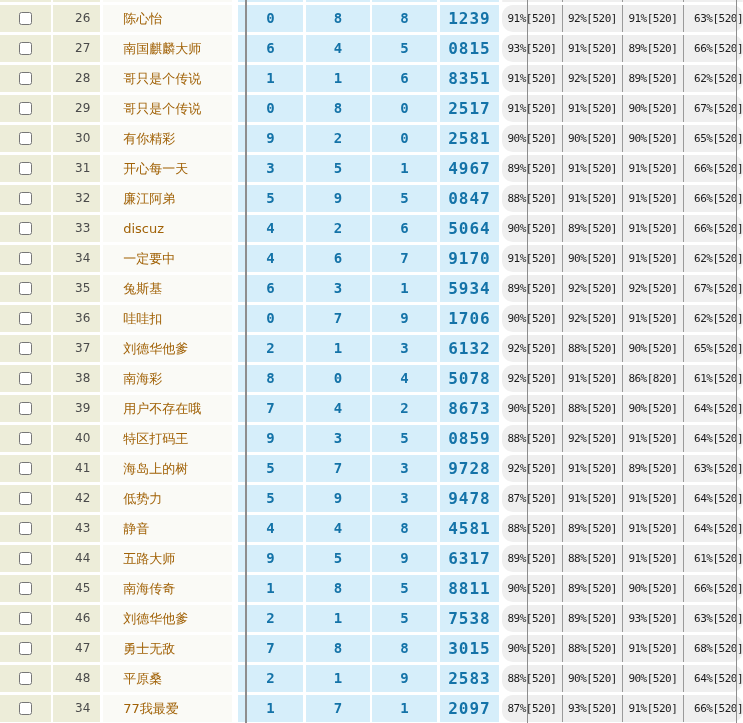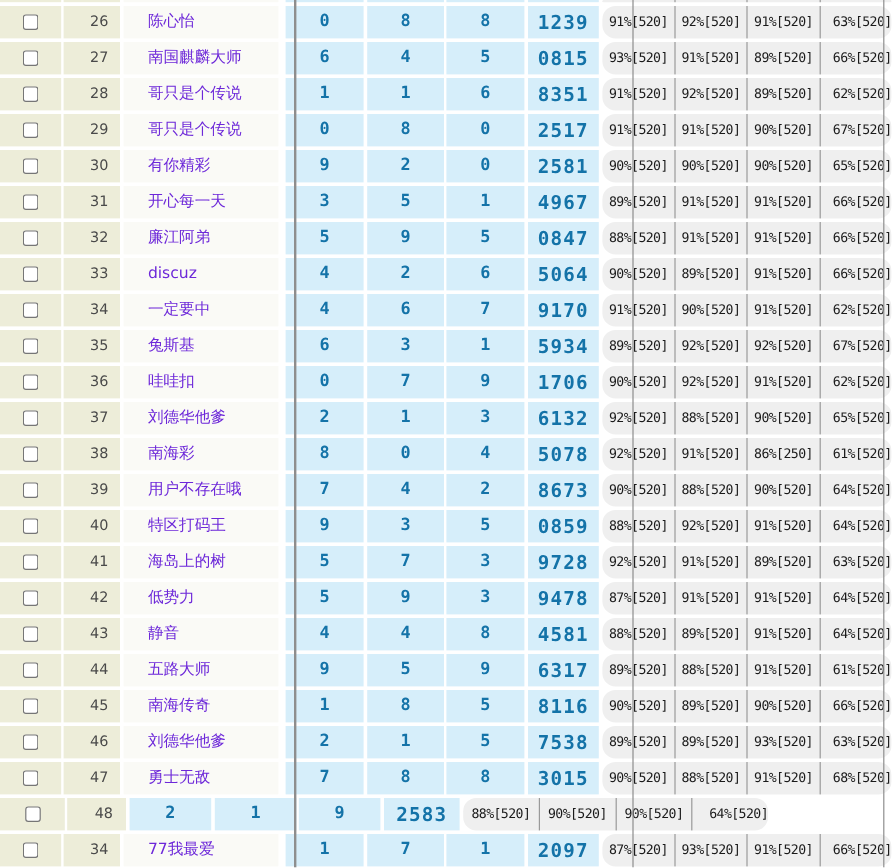--- a/index.html
+++ b/index.html
@@ -15,21 +15,21 @@
   .row{display:flex;height:27px;margin-bottom:3px;}
   .row.partial{height:2px;overflow:hidden;}
   .row.partial .cell, .row.partial .pct{line-height:0;}
   .cell{box-sizing:border-box;}
   .cb{width:54px;margin-right:2px;background:var(--row-band-beige,#EDEDD9);
       display:flex;align-items:center;justify-content:center;}
   .cb input{width:13px;height:13px;margin:0;}
   .num{width:49px;margin-right:3px;background:var(--row-band-beige,#EDEDD9);
       text-align:center;line-height:27px;font-size:12px;color:#4a4a4a;padding-left:12px;}
   .name{width:135px;margin-right:6px;background:#FAFAF6;
-      padding-left:20px;line-height:27px;font-size:13px;color:#6d28d9;
+      padding-left:20px;line-height:27px;font-size:13px;color:#a16207;
       white-space:nowrap;overflow:hidden;}
   .blue{background:var(--cell-blue,#D6EEFA);color:var(--digit-blue,#1473A8);
       font-family:"DejaVu Sans Mono",monospace;font-weight:bold;
       text-align:center;line-height:27px;font-size:14px;}
   .d1,.d2,.d3{width:68px;}
   .d1{margin-right:3px}.d2{margin-right:2px}.d3{margin-right:3px}
   .code{width:63px;margin-right:3px;font-size:16px;letter-spacing:1px;}
   .pct-block{display:flex;width:254px;background:var(--pct-bg,#EFEFEF);border-radius:11px;}
   .pct{flex:1;border-right:1px solid var(--pct-border,#9A9A9A);
       font-family:"DejaVu Sans Mono",monospace;font-size:11px;color:#1a1a1a;
@@ -282,21 +282,21 @@
     </div>
     <div class="cell num">38</div>
     <div class="cell name">南海彩</div>
     <div class="cell blue d1">8</div>
     <div class="cell blue d2">0</div>
     <div class="cell blue d3">4</div>
     <div class="cell blue code">5078</div>
     <div class="pct-block">
       <div class="pct">92%[520]</div>
       <div class="pct">91%[520]</div>
-      <div class="pct">86%[250]</div>
+      <div class="pct">86%[820]</div>
       <div class="pct">61%[520]</div>
     </div>
   </div>
 
   <div class="row">
     <div class="cell cb">
       <input type="checkbox" style="">
     </div>
     <div class="cell num">39</div>
     <div class="cell name">用户不存在哦</div>
@@ -404,21 +404,21 @@
 
   <div class="row">
     <div class="cell cb">
       <input type="checkbox" style="">
     </div>
     <div class="cell num">45</div>
     <div class="cell name">南海传奇</div>
     <div class="cell blue d1">1</div>
     <div class="cell blue d2">8</div>
     <div class="cell blue d3">5</div>
-    <div class="cell blue code">8116</div>
+    <div class="cell blue code">8811</div>
     <div class="pct-block">
       <div class="pct">90%[520]</div>
       <div class="pct">89%[520]</div>
       <div class="pct">90%[520]</div>
       <div class="pct">66%[520]</div>
     </div>
   </div>
 
   <div class="row">
     <div class="cell cb">
@@ -454,20 +454,21 @@
       <div class="pct">91%[520]</div>
       <div class="pct">68%[520]</div>
     </div>
   </div>
 
   <div class="row">
     <div class="cell cb">
       <input type="checkbox" style="">
     </div>
     <div class="cell num">48</div>
+    <div class="cell name">平原桑</div>
     <div class="cell blue d1">2</div>
     <div class="cell blue d2">1</div>
     <div class="cell blue d3">9</div>
     <div class="cell blue code">2583</div>
     <div class="pct-block">
       <div class="pct">88%[520]</div>
       <div class="pct">90%[520]</div>
       <div class="pct">90%[520]</div>
       <div class="pct">64%[520]</div>
     </div>

